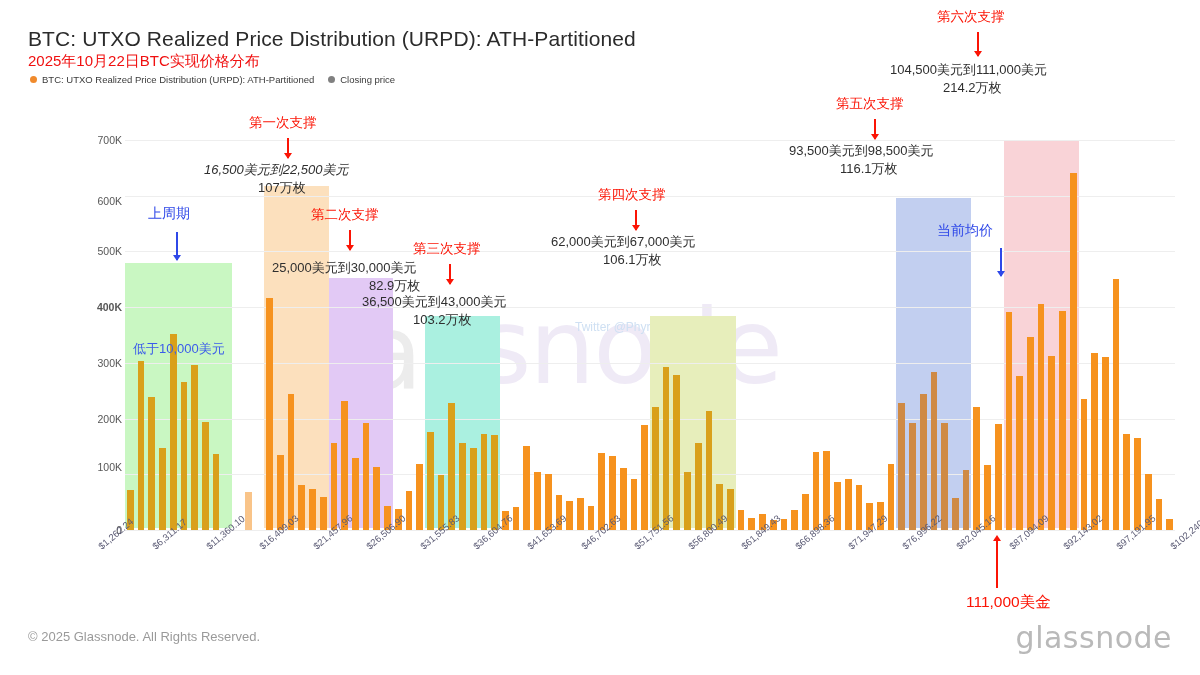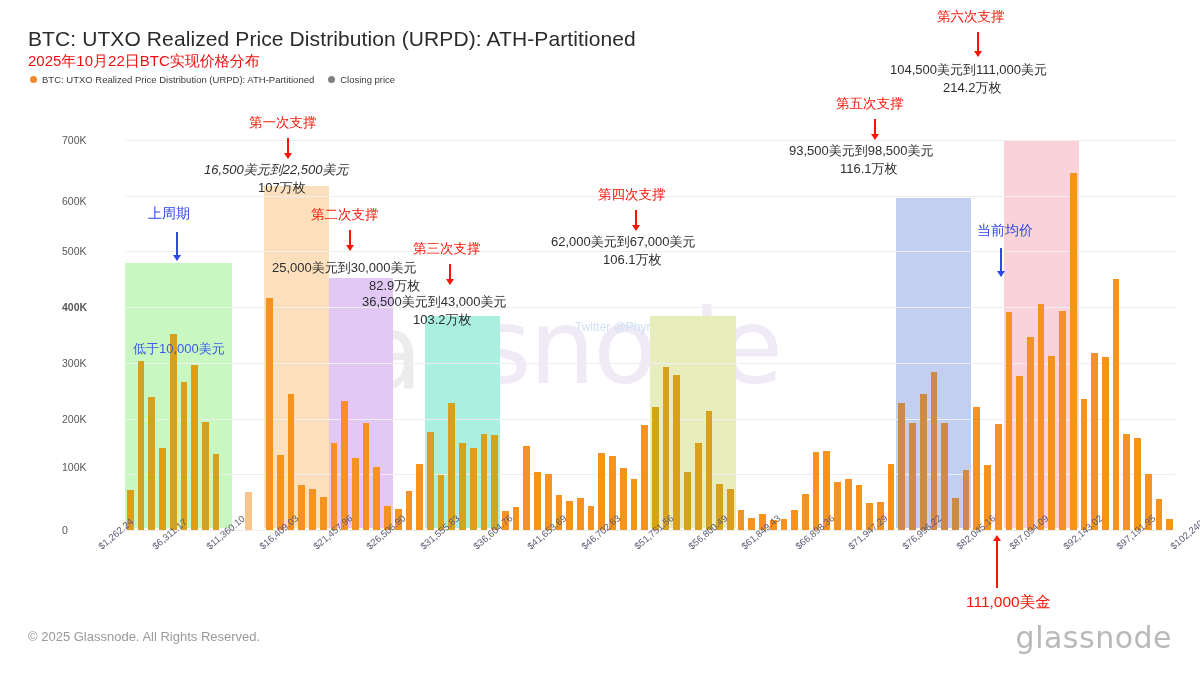--- a/index.html
+++ b/index.html
@@ -26,21 +26,21 @@
     display:flex;align-items:center;gap:14px;
   }
   .legend .item{display:flex;align-items:center;gap:5px;}
   .legend .dot{width:7px;height:7px;border-radius:50%;display:inline-block;}
   .legend .lbl{font-size:9.5px;color:#3a3a3a;white-space:nowrap;}
 
   
   #plot{position:absolute;left:125px;top:140px;width:1050px;height:390px;}
   .grid-line{position:absolute;left:0;width:100%;height:1px;background:#eeeeee;}
   .ytick{
-    position:absolute;right:1053px;width:60px;text-align:left;
+    position:absolute;right:1053px;width:60px;text-align:right;
     font-size:10.5px;color:#575757;transform:translateY(-50%);white-space:nowrap;
   }
 
   .band{position:absolute;top:0;}
   .bar{position:absolute;bottom:0;}
 
   
   #xaxis{position:absolute;left:125px;top:534px;width:1050px;height:70px;}
   .xtick-wrap{position:absolute;top:4px;}
   .xtick-wrap span{
@@ -312,21 +312,21 @@
   <div class="ann ann-dark" style="left:840px;top:161px;">116.1万枚</div>
 
   <div class="ann ann-red" style="left:937px;top:8px;">第六次支撑</div>
   <div class="arrow arrow-down" style="left:977px;top:32px;height:24px;">
     <div class="shaft" style="background:#fb1405;"></div>
     <div class="head" style="border-top:6px solid #fb1405;"></div>
   </div>
   <div class="ann ann-dark" style="left:890px;top:62px;">104,500美元到111,000美元</div>
   <div class="ann ann-dark" style="left:943px;top:80px;">214.2万枚</div>
 
-  <div class="ann ann-blue" style="left:977px;top:222px;">当前均价</div>
+  <div class="ann ann-blue" style="left:937px;top:222px;">当前均价</div>
   <div class="arrow arrow-down" style="left:1000px;top:248px;height:28px;">
     <div class="shaft" style="background:#2f48e8;"></div>
     <div class="head" style="border-top:6px solid #2f48e8;"></div>
   </div>
 
   <div class="arrow arrow-up" style="left:996px;top:540px;height:48px;">
     <div class="shaft" style="background:#fb1405;"></div>
     <div class="head" style="border-bottom:6px solid #fb1405;border-top:none;top:-5px;"></div>
   </div>
   <div class="ann ann-red-big" style="left:966px;top:592px;">111,000美金</div>

